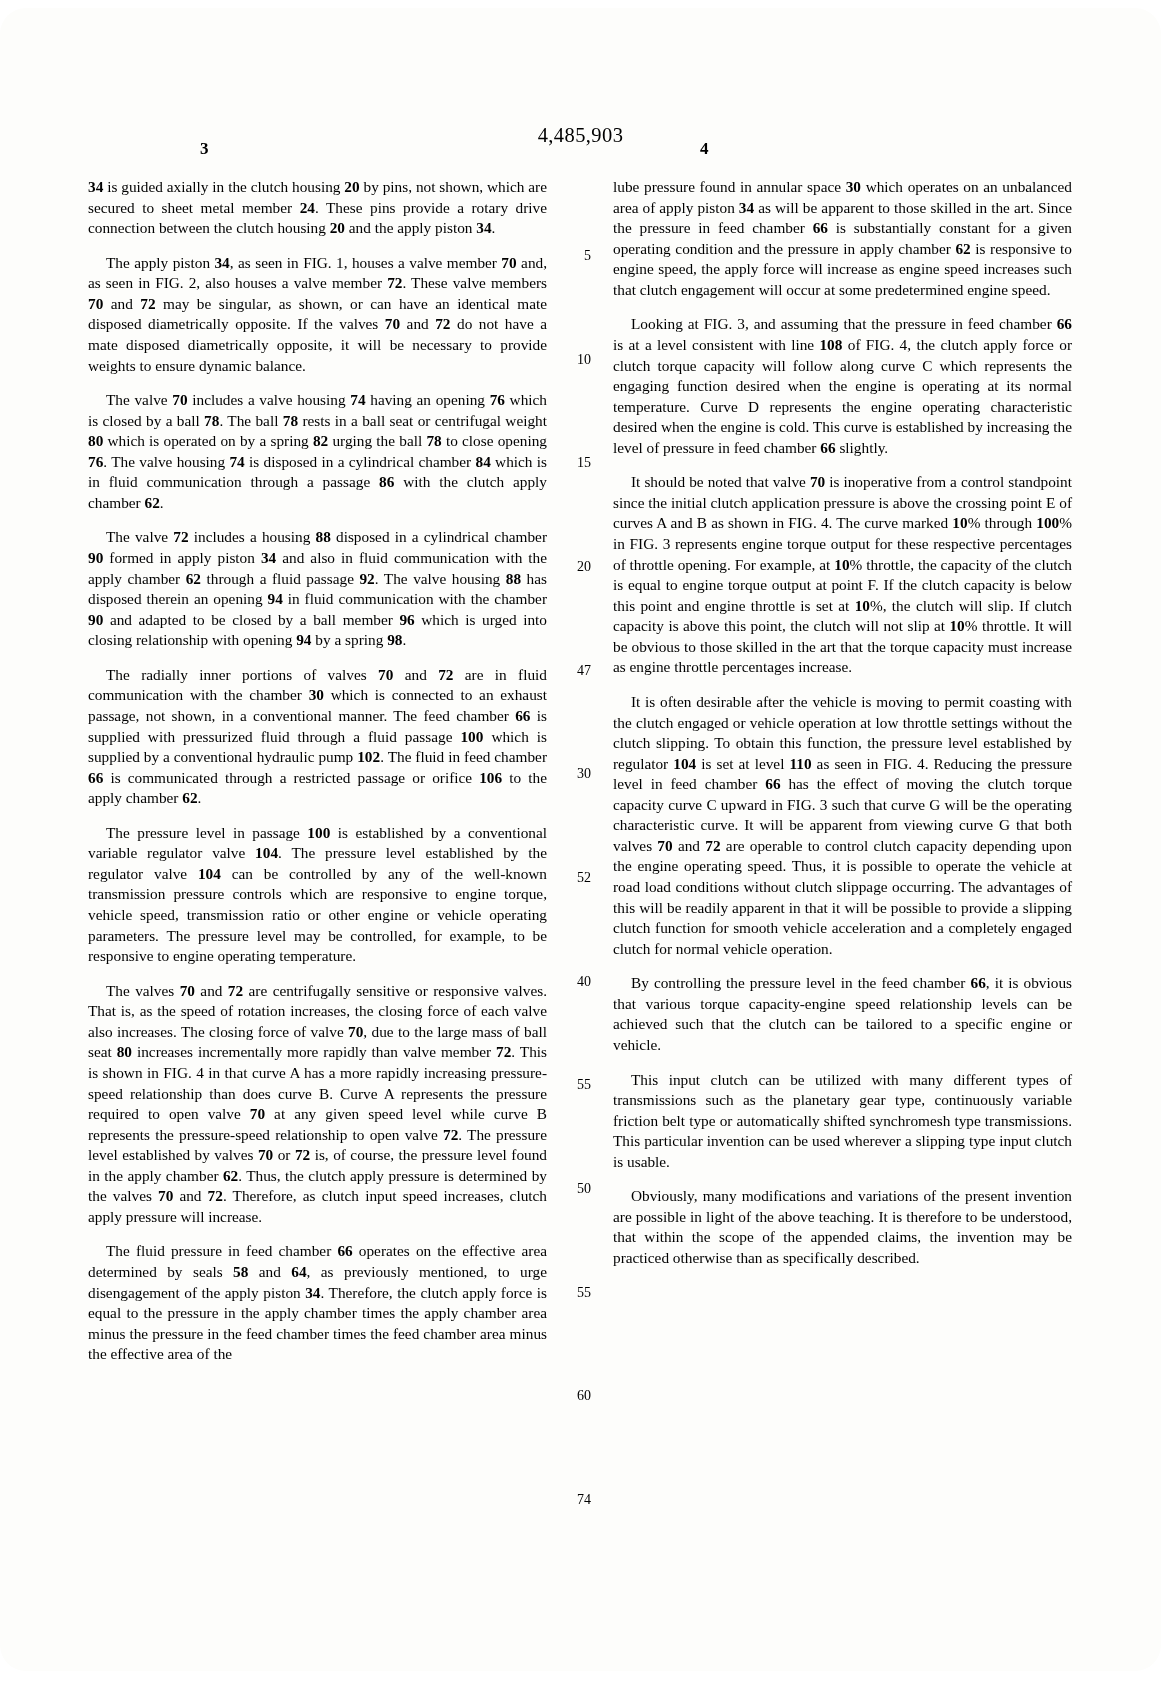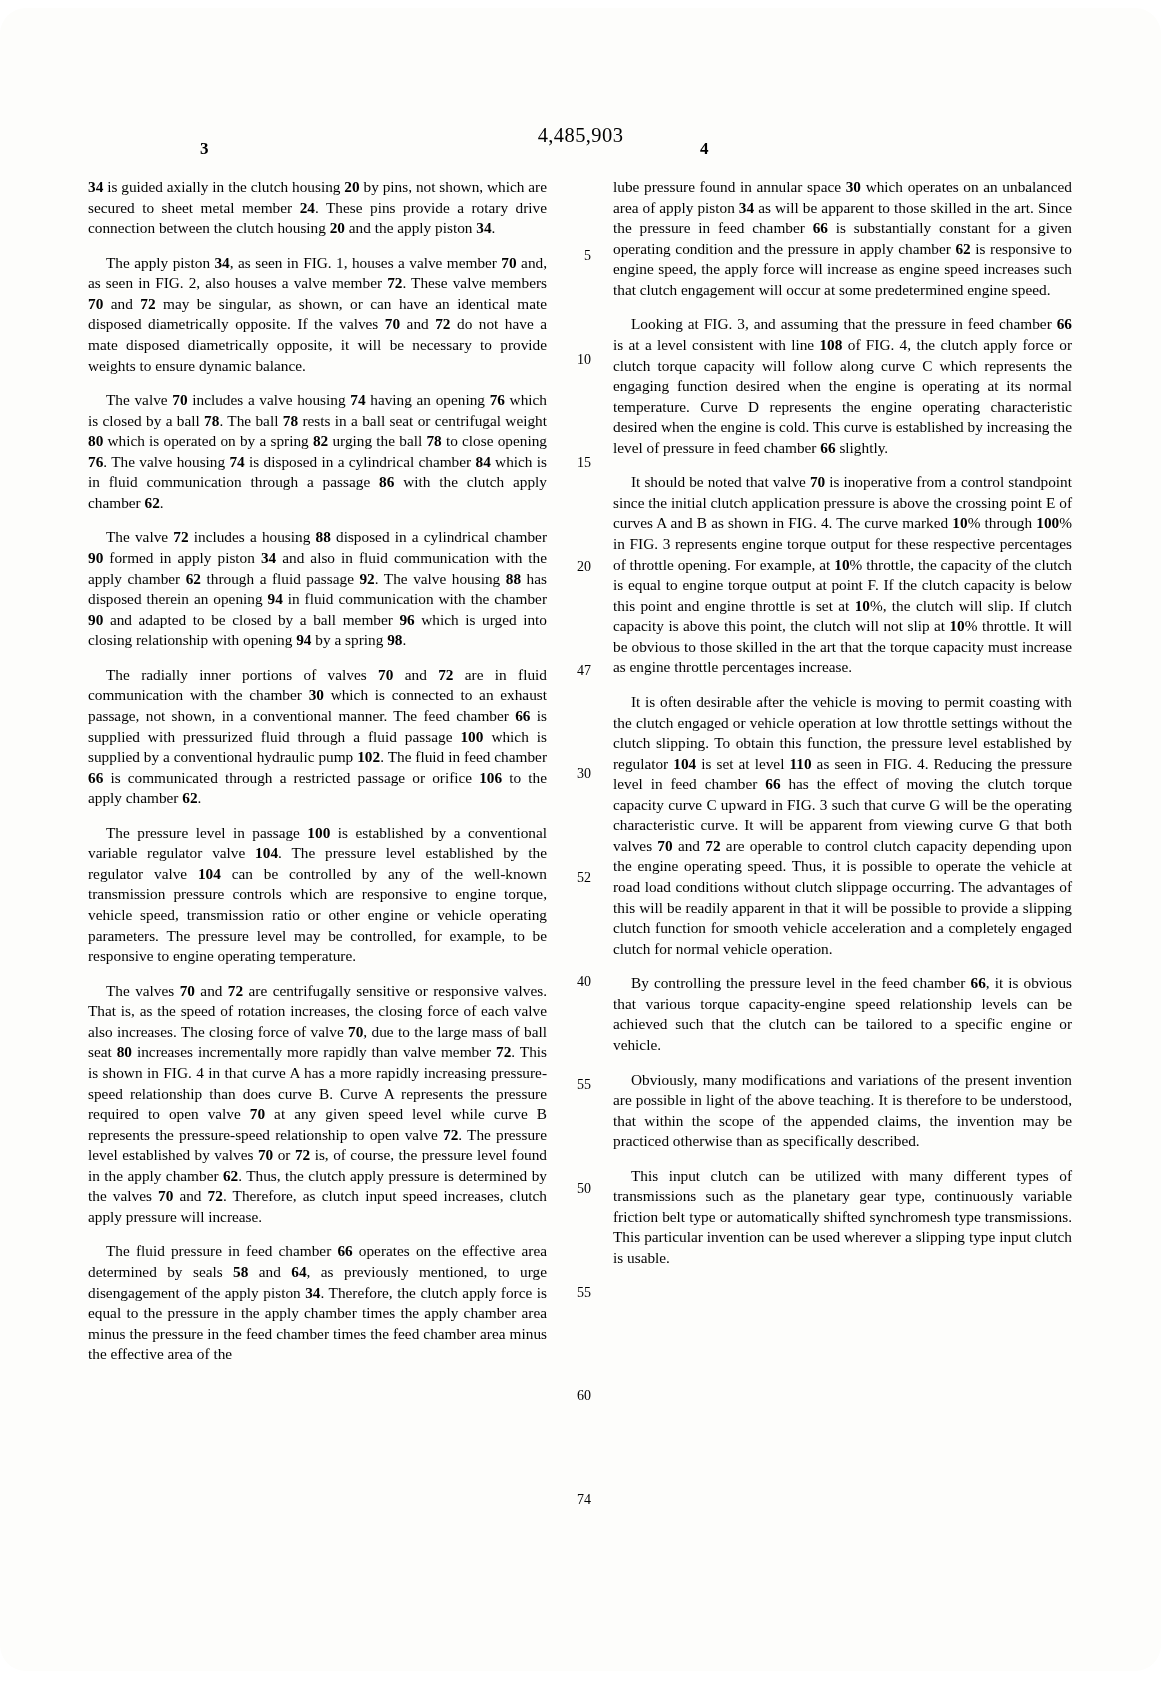--- a/index.html
+++ b/index.html
@@ -121,18 +121,18 @@
         <span style="top:1329px">74</span>
       </div>
     </div>
 
     <div class="col">
       <p class="noindent">lube pressure found in annular space <b>30</b> which operates on an unbalanced area of apply piston <b>34</b> as will be apparent to those skilled in the art. Since the pressure in feed chamber <b>66</b> is substantially constant for a given operating condition and the pressure in apply chamber <b>62</b> is responsive to engine speed, the apply force will increase as engine speed increases such that clutch engagement will occur at some predetermined engine speed.</p>
       <p>Looking at FIG. 3, and assuming that the pressure in feed chamber <b>66</b> is at a level consistent with line <b>108</b> of FIG. 4, the clutch apply force or clutch torque capacity will follow along curve C which represents the engaging function desired when the engine is operating at its normal temperature. Curve D represents the engine operating characteristic desired when the engine is cold. This curve is established by increasing the level of pressure in feed chamber <b>66</b> slightly.</p>
       <p>It should be noted that valve <b>70</b> is inoperative from a control standpoint since the initial clutch application pressure is above the crossing point E of curves A and B as shown in FIG. 4. The curve marked <b>10</b>% through <b>100</b>% in FIG. 3 represents engine torque output for these respective percentages of throttle opening. For example, at <b>10</b>% throttle, the capacity of the clutch is equal to engine torque output at point F. If the clutch capacity is below this point and engine throttle is set at <b>10</b>%, the clutch will slip. If clutch capacity is above this point, the clutch will not slip at <b>10</b>% throttle. It will be obvious to those skilled in the art that the torque capacity must increase as engine throttle percentages increase.</p>
       <p>It is often desirable after the vehicle is moving to permit coasting with the clutch engaged or vehicle operation at low throttle settings without the clutch slipping. To obtain this function, the pressure level established by regulator <b>104</b> is set at level <b>110</b> as seen in FIG. 4. Reducing the pressure level in feed chamber <b>66</b> has the effect of moving the clutch torque capacity curve C upward in FIG. 3 such that curve G will be the operating characteristic curve. It will be apparent from viewing curve G that both valves <b>70</b> and <b>72</b> are operable to control clutch capacity depending upon the engine operating speed. Thus, it is possible to operate the vehicle at road load conditions without clutch slippage occurring. The advantages of this will be readily apparent in that it will be possible to provide a slipping clutch function for smooth vehicle acceleration and a completely engaged clutch for normal vehicle operation.</p>
       <p>By controlling the pressure level in the feed chamber <b>66</b>, it is obvious that various torque capacity-engine speed relationship levels can be achieved such that the clutch can be tailored to a specific engine or vehicle.</p>
+      <p>This input clutch can be utilized with many different types of transmissions such as the planetary gear type, continuously variable friction belt type or automatically shifted synchromesh type transmissions. This particular invention can be used wherever a slipping type input clutch is usable.</p>
       <p>Obviously, many modifications and variations of the present invention are possible in light of the above teaching. It is therefore to be understood, that within the scope of the appended claims, the invention may be practiced otherwise than as specifically described.</p>
-      <p>This input clutch can be utilized with many different types of transmissions such as the planetary gear type, continuously variable friction belt type or automatically shifted synchromesh type transmissions. This particular invention can be used wherever a slipping type input clutch is usable.</p>
     </div>
 
   </div>
 </div>
 
 </body></html>

